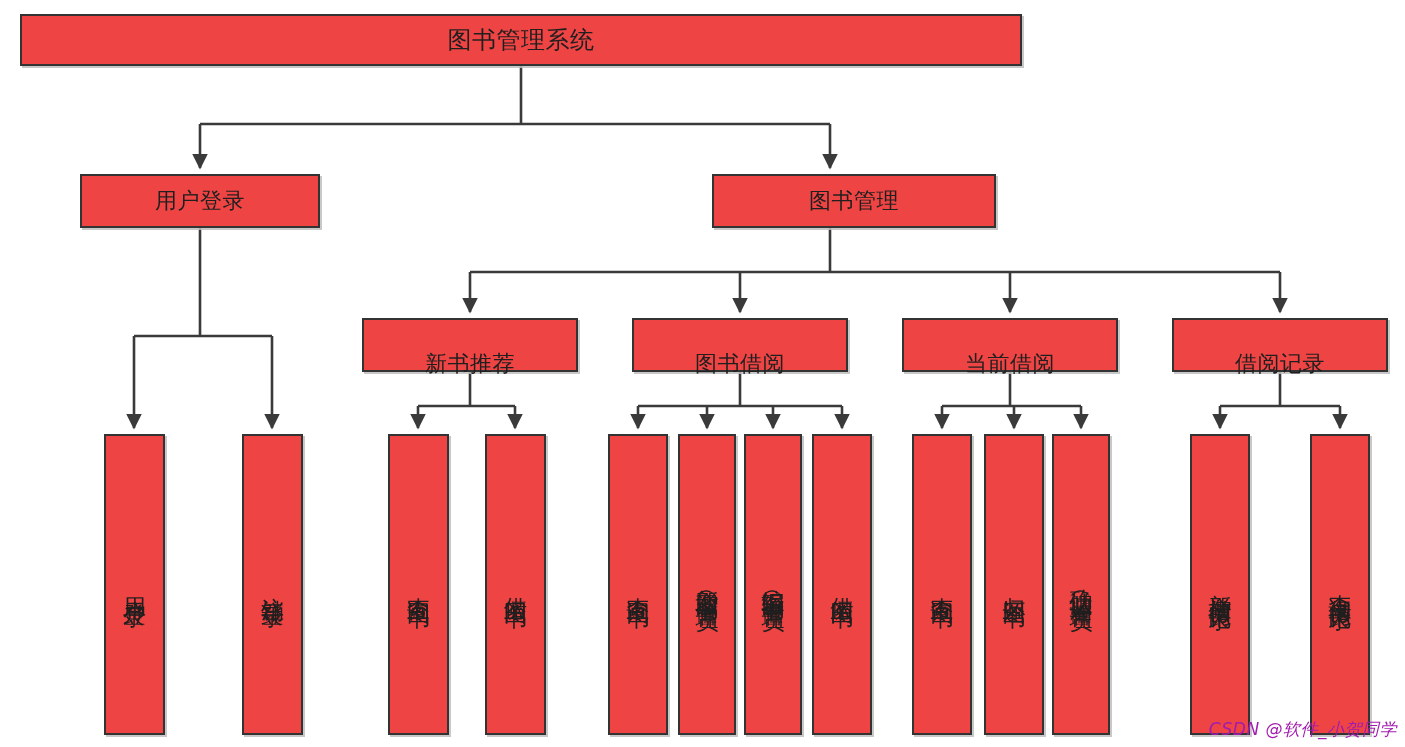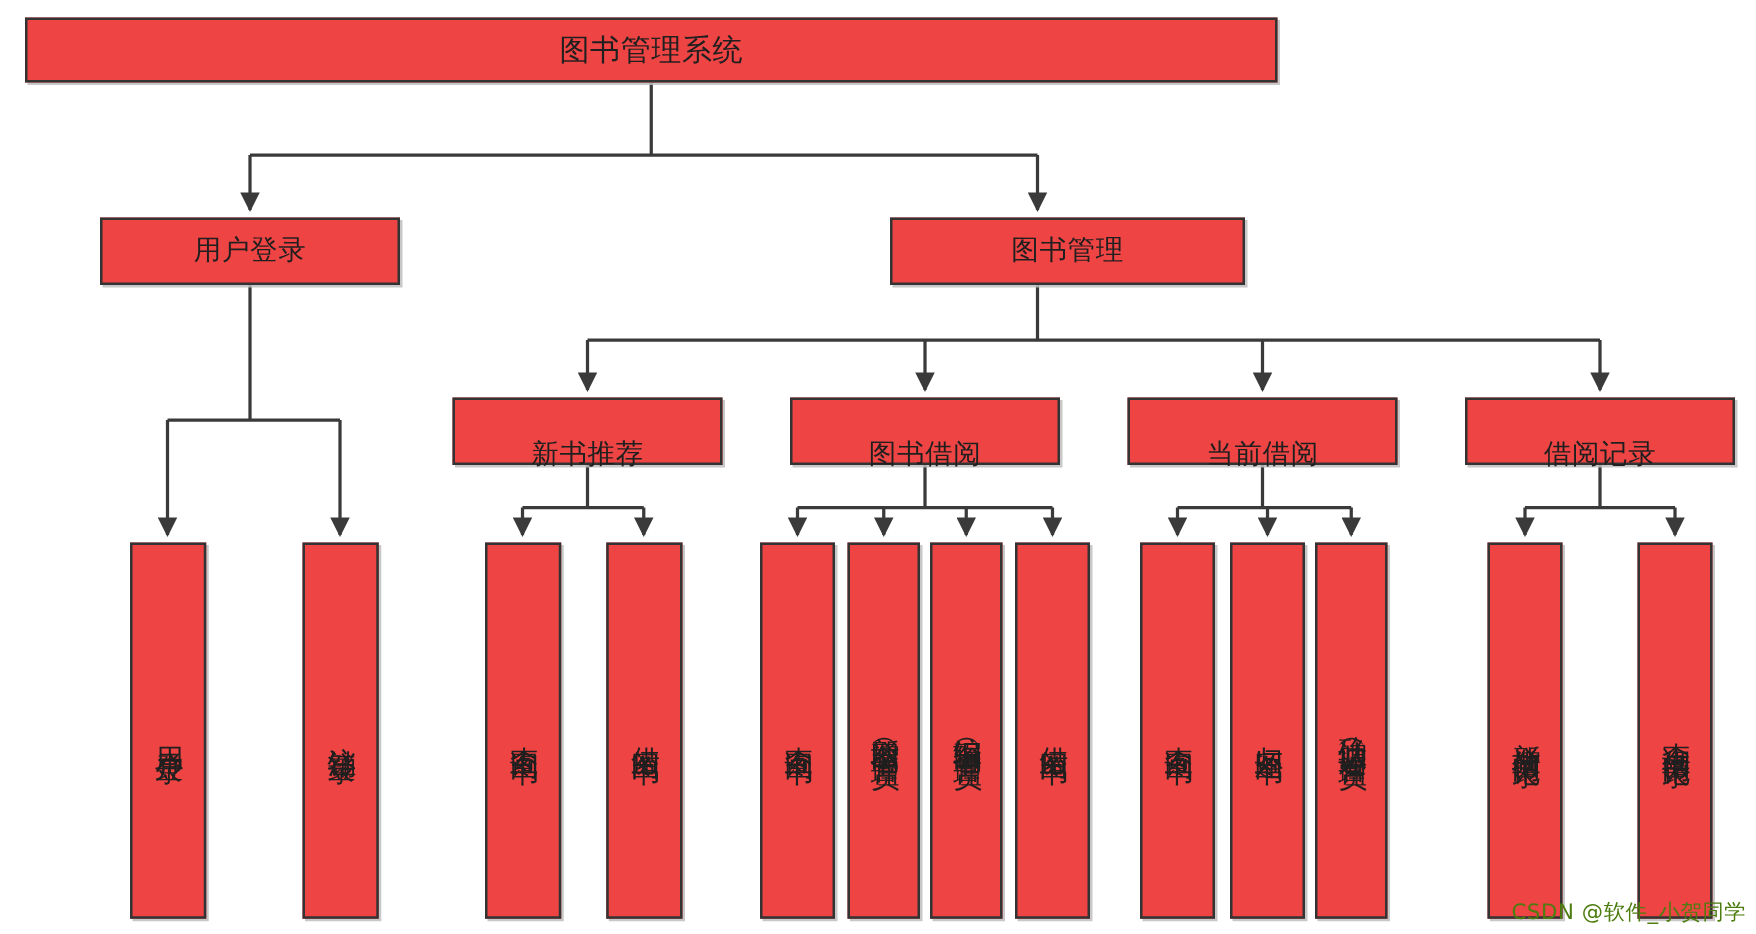--- a/index.html
+++ b/index.html
@@ -63,24 +63,25 @@
   }
   .node.level2 .node-label {
     font-size: 22px;
     margin-top: 37px;
   }
   #watermark {
     position: absolute;
     right: 8px;
     bottom: 6px;
     font-size: 17px;
-    color: #4d7c0f;
+    color: #a21caf;
     white-space: nowrap;
     letter-spacing: 0.5px;
     pointer-events: none;
+    font-style: italic;
   }
 </style>
 </head>
 <body>
 
 <div id="diagram-root">
 
   <svg id="edge-layer" viewBox="0 0 1405 747" width="1405" height="747" xmlns="http://www.w3.org/2000/svg">
     <defs>
       <marker id="arrow" viewBox="0 0 10 10" refX="9" refY="5" markerWidth="6" markerHeight="6" orient="auto-start-reverse">

